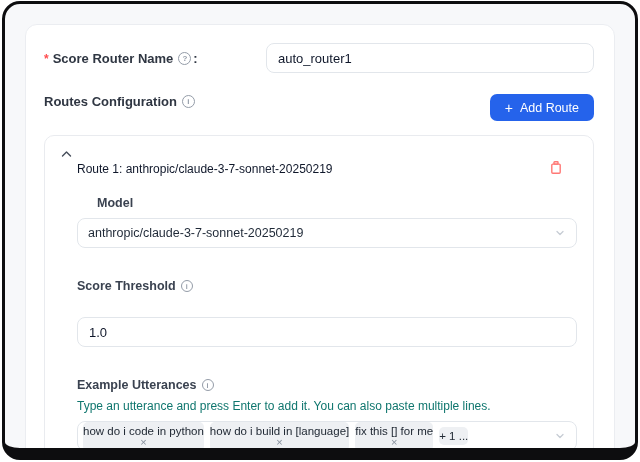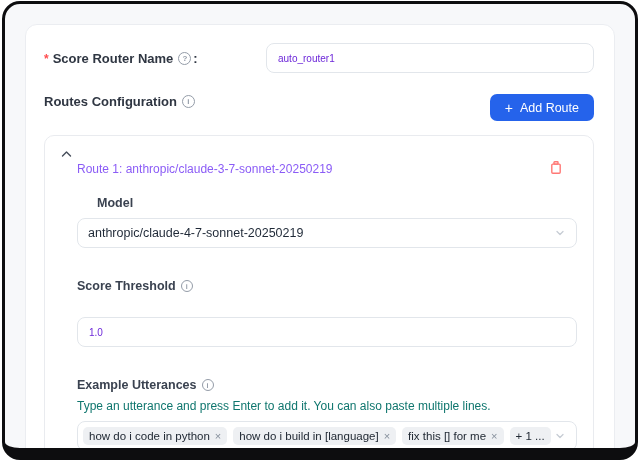--- a/index.html
+++ b/index.html
@@ -23,21 +23,21 @@
   .name-label-group { flex: 1; display: flex; align-items: center; font-size: 13px; font-weight: 700; color: #2f3642; }
   .required-mark { color: #ff4d4f; margin-right: 4px; font-size: 12px; position: relative; top: 1px; }
   .help-icon, .info-icon {
     display: inline-flex; align-items: center; justify-content: center;
     width: 13px; height: 13px; border: 1px solid #949ca8; border-radius: 50%;
     font-size: 8px; font-weight: 700; color: #949ca8; margin-left: 5px; flex: none;
   }
   .colon { margin-left: 2px; font-weight: 600; }
   .text-input {
     height: 30px; border: 1px solid #e2e6eb; border-radius: 8px;
-    padding: 0 11px; font-size: 10px; color: #6d28d9; background: #fff;
+    padding: 0 11px; font-size: 13px; color: #0f172a; background: #fff;
     font-family: "Liberation Sans", "DejaVu Sans", sans-serif; outline: none; width: 100%;
   }
   .name-row .text-input { width: 328px; }
 
   
   .routes-header { margin-top: 21px; display: flex; align-items: flex-start; justify-content: space-between; }
   .routes-header .label-group { display: flex; align-items: center; font-size: 13px; font-weight: 700; color: #2f3642; }
   .add-route-btn {
     display: inline-flex; align-items: center; gap: 7px; height: 27px; padding: 0 15px;
     background: #2563eb; color: #ffffff; border: none; border-radius: 7px;
@@ -46,21 +46,21 @@
   }
   .add-route-btn .plus { font-size: 14px; font-weight: 400; line-height: 1; }
 
   
   .route-panel {
     margin-top: 14px; background: #ffffff; border: 1px solid #e9ebef;
     border-radius: 10px; padding: 11px 16px 18px 16px; position: relative;
   }
   .panel-header { position: relative; cursor: pointer; }
   .collapse-arrow { display: block; margin-top: 3px; }
-  .panel-title { margin: 4px 0 0 16px; font-size: 12px; font-weight: 500; color: #8b5cf6; }
+  .panel-title { margin: 4px 0 0 16px; font-size: 12px; font-weight: 500; color: #0f172a; }
   .trash-btn {
     position: absolute; top: 8px; right: 12px; background: none; border: none;
     cursor: pointer; padding: 2px; line-height: 0;
   }
 
   .panel-body { margin-left: 16px; }
   .field-label { display: flex; align-items: center; font-size: 12.5px; font-weight: 600; color: #3a4250; }
   .field-label .info-icon { width: 12px; height: 12px; font-size: 7px; }
   .mt-lg { margin-top: 20px; padding-left: 20px; }
   .mt-md { margin-top: 31px; }
@@ -71,23 +71,23 @@
     border: 1px solid #e2e6eb; border-radius: 8px; background: #fff;
     padding: 0 28px 0 10px; cursor: pointer;
   }
   .select-box .select-value { font-size: 12.5px; color: #1f2937; }
   .chevron-down { position: absolute; right: 10px; top: 50%; transform: translateY(-50%); }
 
   .helper-text { margin-top: 7px; font-size: 12px; color: #0f766e; }
 
   .tags-box { gap: 6px; padding-left: 5px; }
   .tag {
-    display: inline-flex; align-items: center; gap: 5px;
-    background: #eef0f3; border-radius: 5px; padding: 3px 6px;
-    font-size: 11.5px; font-weight: 500; color: #222a35; white-space: nowrap;
+    display: inline-flex; align-items: center; 
+    background: #eef0f3; border-radius: 5px; padding: 3px 0;
+    font-size: 11.5px; font-weight: 500; color: #222a35; white-space: nowrap; flex-direction: column;
   }
   .tag .remove-x { font-size: 11px; color: #868f9c; cursor: pointer; line-height: 1; }
   .tag.overflow { background: #eef0f3; }
 
   .route2-panel { margin-top: 12px; padding-bottom: 40px; }
 </style>
 </head>
 <body>
 
 <div class="device-frame">
@@ -128,21 +128,21 @@
             </g>
           </svg>
         </button>
       </div>
 
       <div class="panel-body">
         <div class="field-label mt-lg">
           <span>Model</span>
         </div>
         <div class="select-box mt-sm">
-          <span class="select-value">anthropic/claude-4-7-sonnet-20250219</span>
+          <span class="select-value">anthropic/claude-3-7-sonnet-20250219</span>
           <svg class="chevron-down" width="12" height="12" viewBox="0 0 12 12">
             <path d="M3 4.5 L6 7.5 L9 4.5" fill="none" stroke="#c6ccd4" stroke-width="1.3" stroke-linecap="round" stroke-linejoin="round"></path>
           </svg>
         </div>
 
         <div class="field-label mt-md">
           <span>Score Threshold</span>
           <span class="info-icon">i</span>
         </div>
         <input class="text-input mt-sm" type="text" style="margin-top: 24px;" value="1.0">

